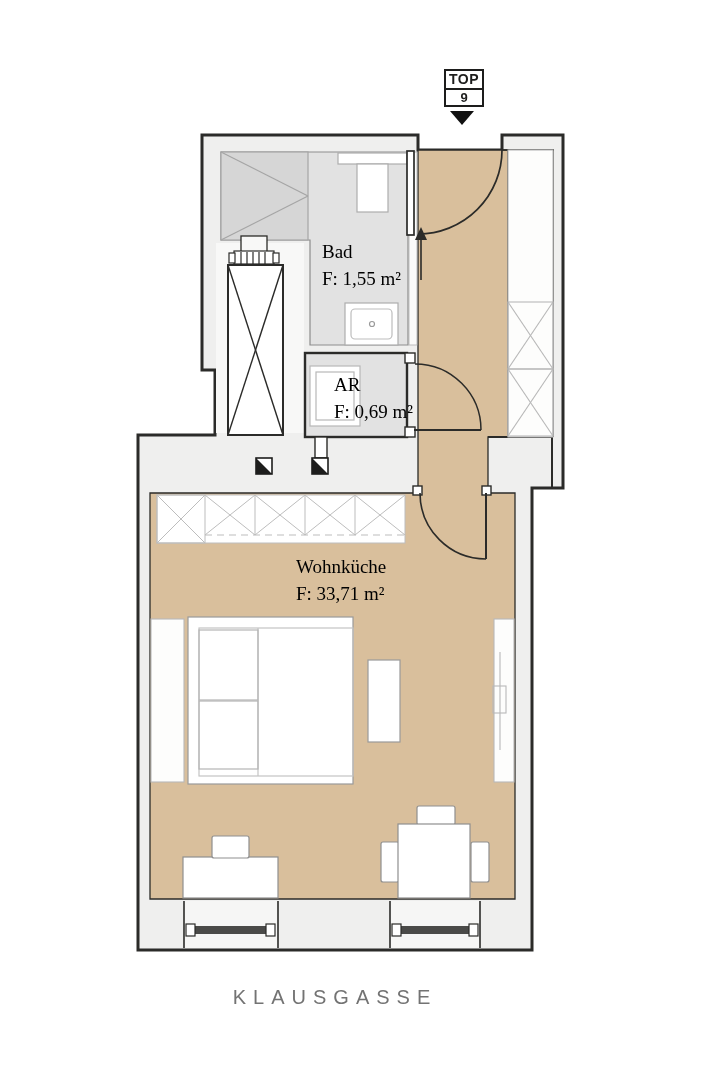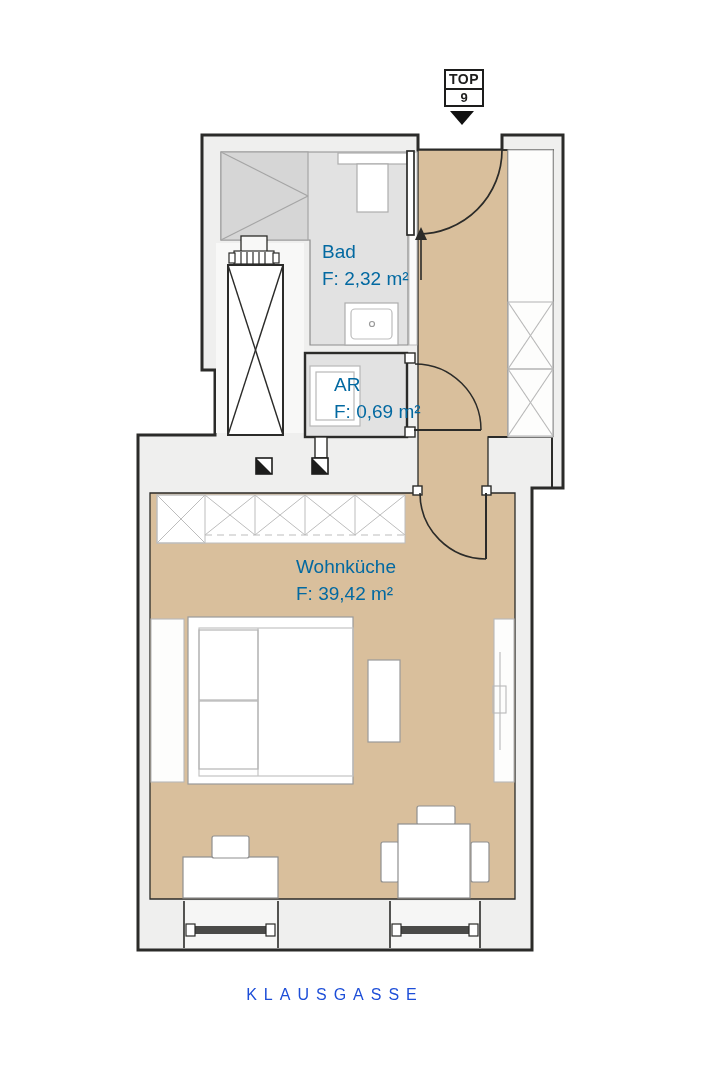--- a/index.html
+++ b/index.html
@@ -2,36 +2,36 @@
 <html><head>
 <meta charset="utf-8">
 <style>
   html,body{margin:0;padding:0;background:#ffffff;}
   #stage{
     position:relative;width:715px;height:1080px;background:#ffffff;overflow:hidden;
     font-family:"Liberation Sans", sans-serif;
   }
   #plan-svg{position:absolute;left:0;top:0;}
   .room-label{
-    position:absolute;color:#0369a1;font-size:19px;line-height:27px;white-space:nowrap;
+    position:absolute;color:#000000;font-size:19px;line-height:27px;white-space:nowrap;font-family:Liberation Serif, serif;
   }
   .top-badge{
     position:absolute;left:444px;top:69px;width:36px;background:#ffffff;
     border:2.5px solid #1d1d1c;text-align:center;color:#1d1d1c;font-weight:bold;
   }
   .top-badge .row1{font-size:14px;line-height:17px;border-bottom:2px solid #1d1d1c;letter-spacing:0.5px;}
   .top-badge .row2{font-size:13px;line-height:15px;}
   .top-arrow{
     position:absolute;left:450px;top:111px;width:0;height:0;
     border-left:12px solid transparent;border-right:12px solid transparent;
     border-top:14px solid #111111;
   }
   .street-label{
     position:absolute;left:138px;top:986px;width:394px;text-align:center;
-    color:#1d4ed8;font-size:16px;letter-spacing:7px;
+    color:#737373;font-size:20px;letter-spacing:7px;
   }
 </style>
 </head>
 <body>
 
 <div id="stage">
 
   <svg id="plan-svg" width="715" height="1080" viewBox="0 0 715 1080">
 
     <path d="M202,135 L418,135 L418,150 L502,150 L502,135 L563,135 L563,488 L532,488 L532,950 L138,950 L138,435 L215,435 L215,370 L202,370 Z" fill="#efefee" stroke="#2b2b29" stroke-width="3"></path>
@@ -196,26 +196,26 @@
   </svg>
 
   <div class="top-badge">
     <div class="row1">TOP</div>
     <div class="row2">9</div>
   </div>
   <div class="top-arrow"></div>
 
   <div class="room-label" style="left:322px;top:238px">
     <div>Bad</div>
-    <div>F: 2,32 m²</div>
+    <div>F: 1,55 m²</div>
   </div>
   <div class="room-label" style="left:334px;top:371px">
     <div>AR</div>
     <div>F: 0,69 m²</div>
   </div>
   <div class="room-label" style="left:296px;top:553px">
     <div>Wohnküche</div>
-    <div>F: 39,42 m²</div>
+    <div>F: 33,71 m²</div>
   </div>
 
   <div class="street-label">KLAUSGASSE</div>
 
 </div>
 
 </body></html>

